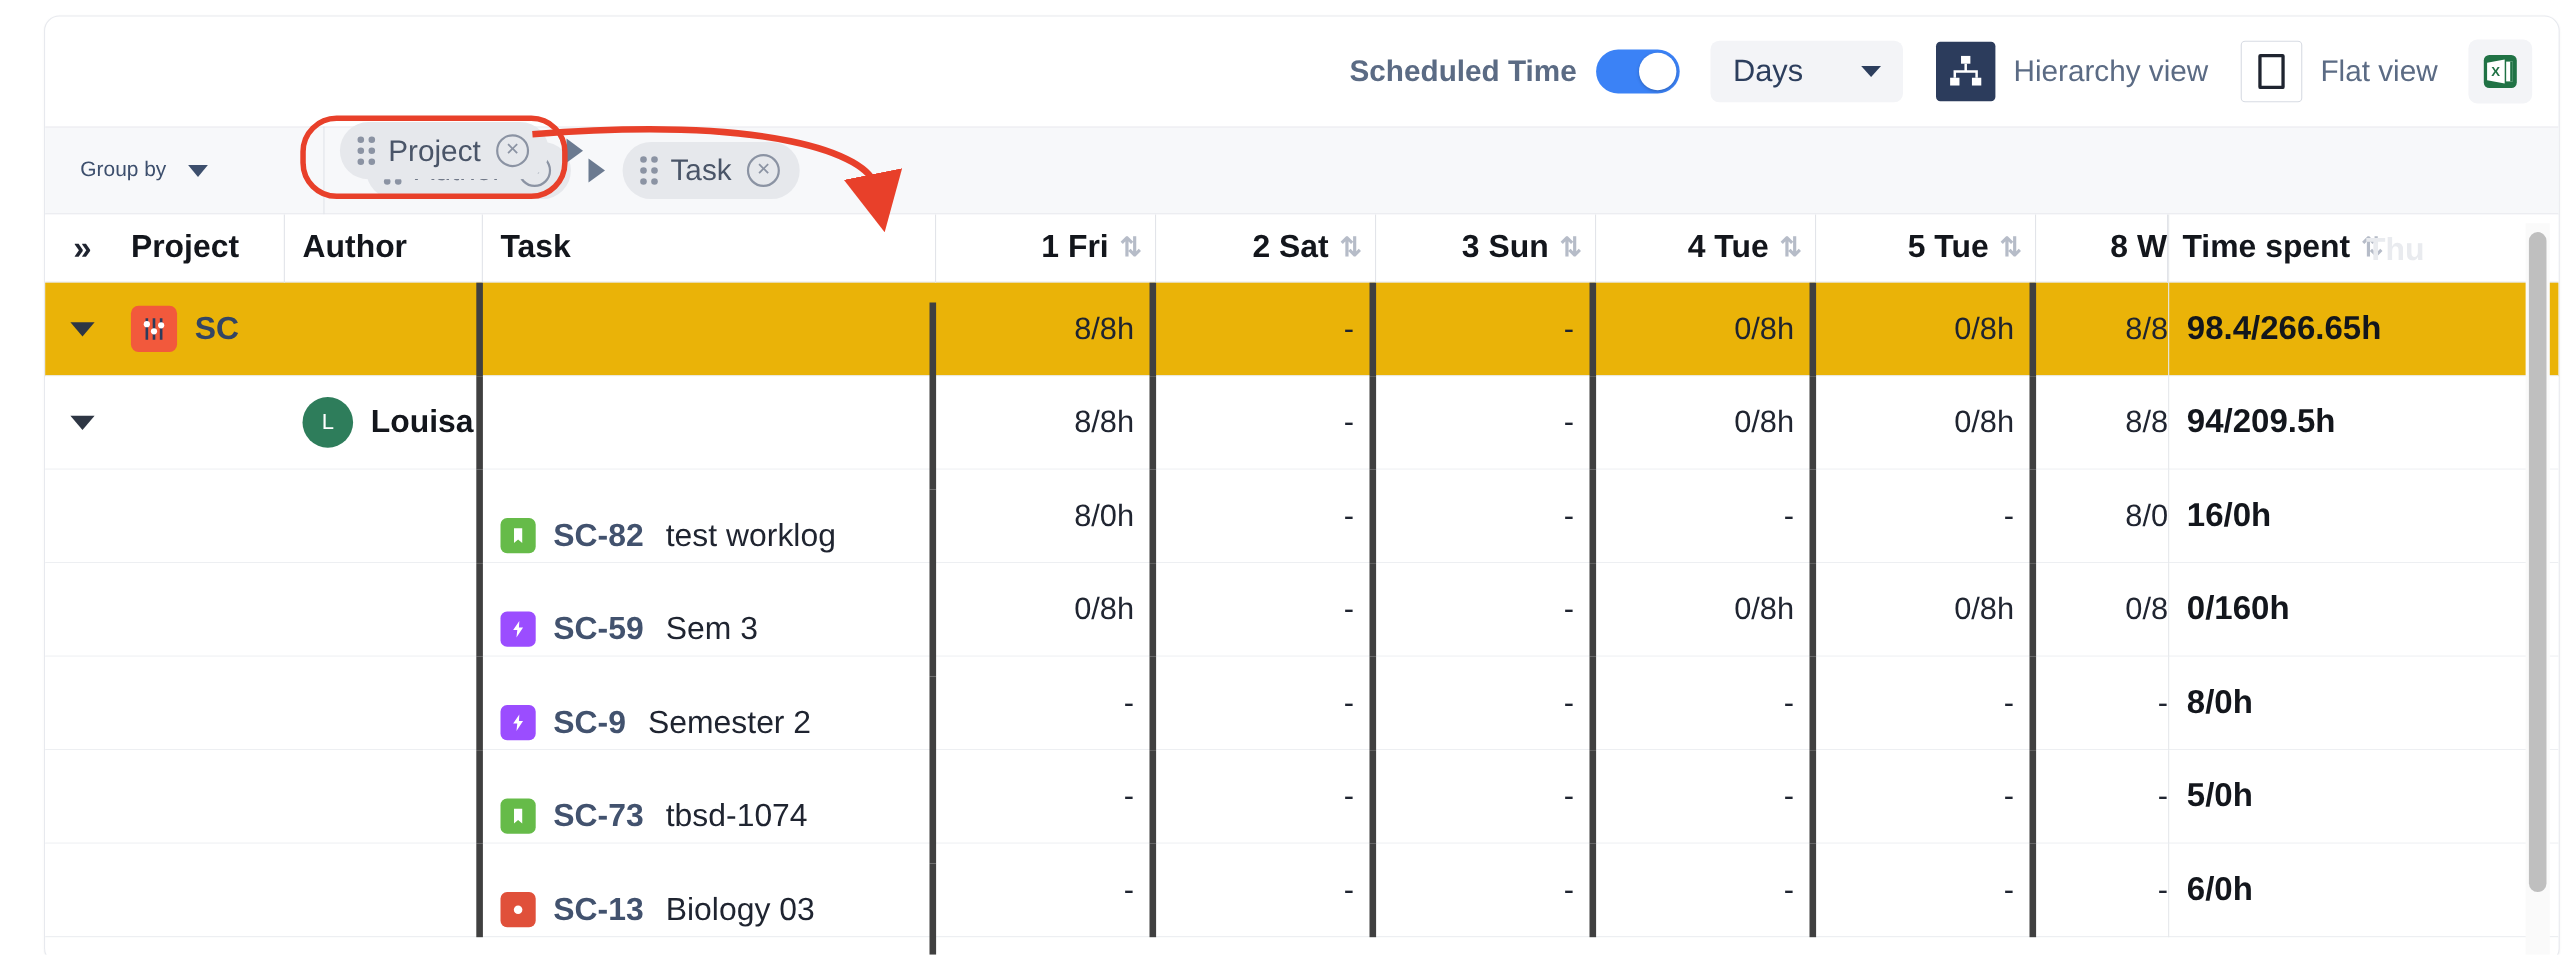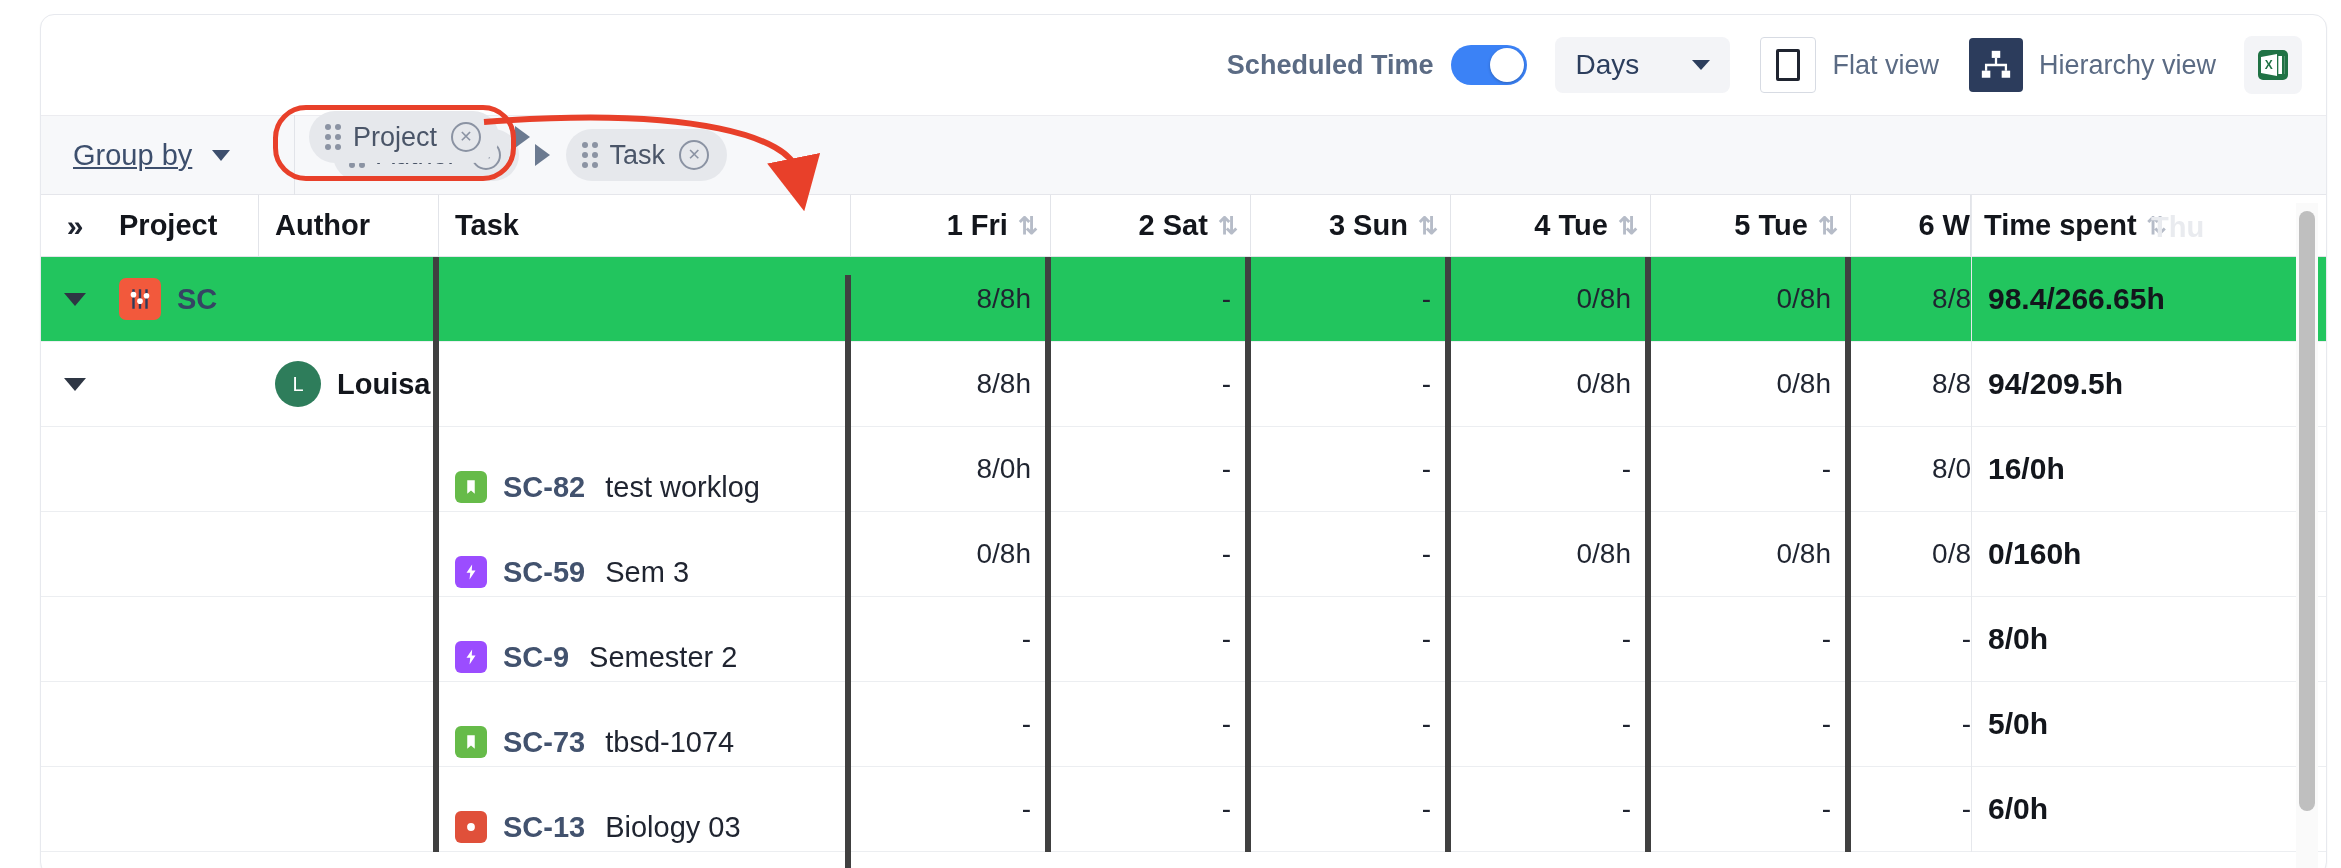--- a/index.html
+++ b/index.html
@@ -131,21 +131,21 @@
     display: flex; align-items: center;
     box-sizing: border-box;
   }
   .gb-label {
     width: 253px;
     display: flex; align-items: center;
     padding-left: 32px;
     box-sizing: border-box;
     cursor: pointer;
   }
-  .gb-label .txt { font-size: 29px; color: #3d4f6d; text-decoration: underline; }
+  .gb-label .txt { font-size: 19px; color: #3d4f6d; }
   .gb-label .c { margin-left: 20px;
     width:0;height:0;
     border-left:9px solid transparent;
     border-right:9px solid transparent;
     border-top:11px solid #3d4f6d;
   }
   .gb-sep { width:1px; height:80px; background:#e2e4e9; }
 
   .chips { display:flex; align-items:center; padding-left: 38px; }
   .chip {
@@ -230,21 +230,21 @@
   }
   .dblchev { font-size: 30px; color:#1f2430; font-weight:bold; }
 
   .row {
     display:flex; align-items:center;
     height: 85px;
     border-bottom:1px solid #eceef1;
     box-sizing:border-box;
     background:#ffffff;
   }
-  .row.grp { background:#22c55e; }
+  .row.grp { background:#eab308; }
   .cell {
     height: 85px; display:flex; align-items:center;
     box-sizing:border-box;
   }
   .cell.bd { border-right: 6px solid #404040; }
 
   .exp-cell { width:68px; justify-content:center; }
   .caret {
     width:0;height:0;
     border-left:11px solid transparent;
@@ -322,39 +322,39 @@
       <div class="tb-group">
         <span class="sched-label">Scheduled Time</span>
         <div class="toggle">
           <div class="knob"></div>
         </div>
       </div>
 
       <div class="select-days">
         <span class="sd-text">Days</span>
         <span class="chev"></span>
-      </div>
-
-      <div class="viewbtn">
-        <div class="box box-flat">
-          <span class="glyph"></span>
-        </div>
-        <span class="vlabel">Flat view</span>
       </div>
 
       <div class="viewbtn">
         <div class="box box-hier">
           <svg width="34" height="34" viewBox="0 0 24 24" aria-hidden="true">
             <rect x="9" y="2" width="6" height="5" fill="#ffffff"></rect>
             <rect x="2" y="16" width="6" height="5" fill="#ffffff"></rect>
             <rect x="16" y="16" width="6" height="5" fill="#ffffff"></rect>
             <path d="M12 7 L12 12 M5 16 L5 12 L19 12 L19 16" stroke="#ffffff" stroke-width="1.6" fill="none"></path>
           </svg>
         </div>
         <span class="vlabel">Hierarchy view</span>
+      </div>
+
+      <div class="viewbtn">
+        <div class="box box-flat">
+          <span class="glyph"></span>
+        </div>
+        <span class="vlabel">Flat view</span>
       </div>
 
       <div class="excel-btn">
         <svg width="40" height="40" viewBox="0 0 24 24" aria-hidden="true">
           <rect x="3" y="3" width="18" height="18" rx="3" fill="#207245"></rect>
           <path d="M4.8 7.2 L14.4 5.4 L14.4 18.6 L4.8 16.8 Z" fill="#ffffff"></path>
           <rect x="15.2" y="6.6" width="3.6" height="10.8" fill="#ffffff"></rect>
           <rect x="17.4" y="6.6" width="1.4" height="10.8" fill="#207245"></rect>
           <text x="9.5" y="14.2" font-size="7.2" font-family="Liberation Sans, sans-serif" font-weight="bold" fill="#207245" text-anchor="middle">X</text>
         </svg>
@@ -446,21 +446,21 @@
         </div>
         <div class="hcell c-day">
           <span>4 Tue</span>
           <span class="sorticon">⇅</span>
         </div>
         <div class="hcell c-day">
           <span>5 Tue</span>
           <span class="sorticon">⇅</span>
         </div>
         <div class="hcell c-day" style="width:120px;padding-right:0;">
-          <span>6 W</span>
+          <span>8 W</span>
         </div>
         <div class="hcell c-spent spent-sticky">
           <span>Time spent</span>
           <span class="sorticon">⇅</span>
         </div>
       </div>
 
       <div class="row grp">
         <div class="cell exp-cell">
           <span class="caret"></span>

